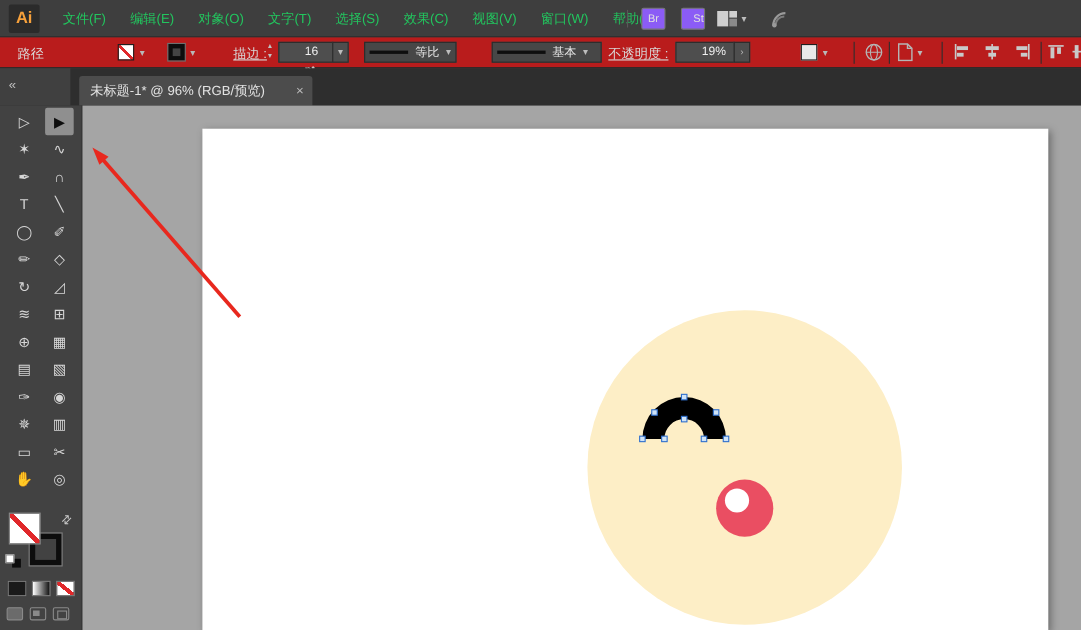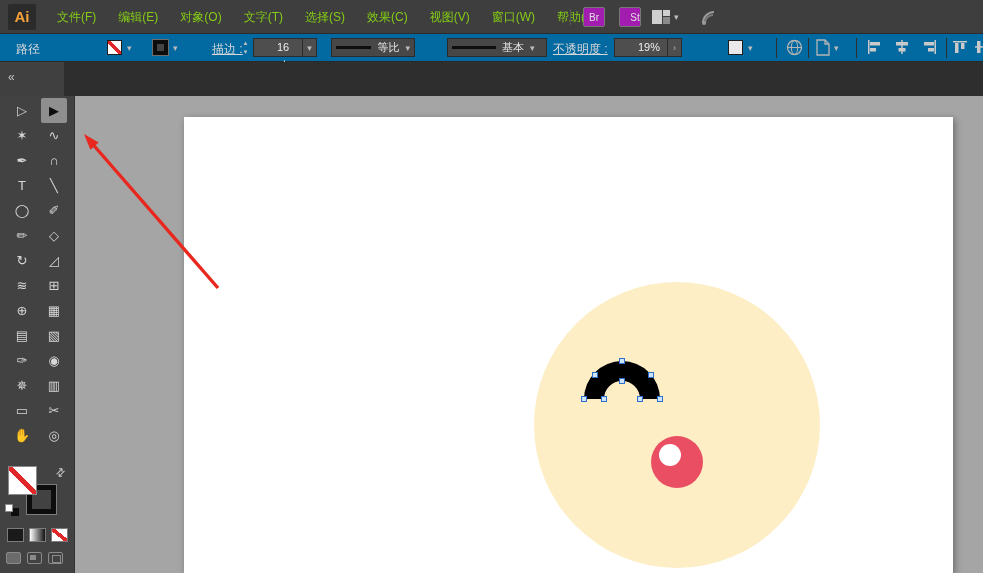--- a/index.html
+++ b/index.html
@@ -4,34 +4,34 @@
 <style>
   * { margin:0; padding:0; box-sizing:border-box; }
   body { font-family:"Liberation Sans","DejaVu Sans",sans-serif; background:#222; }
   .root { position:relative; width:983px; height:573px; overflow:hidden; background:#3e3e3e; }
 
   
   .menubar { position:absolute; left:0; top:0; width:983px; height:34px; background:#3e3e3e; border-bottom:1px solid #2c2c2c; }
   .logo { position:absolute; left:8px; top:4px; width:28px; height:26px; background:#2b2b2b; border-radius:2px;
           color:#f7a13b; font-weight:bold; font-size:15px; text-align:center; line-height:26px; }
   .menu-items { position:absolute; left:46px; top:0; height:34px; display:flex; }
-  .menu-item { color:#84cc16; font-size:12px; line-height:34px; padding:0 11px; cursor:default; }
+  .menu-item { color:#22c55e; font-size:12px; line-height:34px; padding:0 11px; cursor:default; }
   .menu-sep { position:absolute; left:570px; top:9px; width:1px; height:16px; background:#585858; }
-  .mini-btn { position:absolute; top:7px; width:22px; height:20px; background:#a21caf; border:1px solid #777;
+  .mini-btn { position:absolute; top:7px; width:22px; height:20px; background:#8b5cf6; border:1px solid #777;
               color:#e0e0e0; font-size:10px; border-radius:2px; cursor:pointer; }
   .ws-icon { position:absolute; left:652px; top:10px; width:18px; height:14px; }
   .ws-icon .b1 { position:absolute; left:0; top:0; width:10px; height:14px; background:#cfcfcf; }
   .ws-icon .b2 { position:absolute; left:11px; top:0; width:7px; height:6px; background:#cfcfcf; }
   .ws-icon .b3 { position:absolute; left:11px; top:7px; width:7px; height:7px; background:#8a8a8a; }
   .chev { color:#bdbdbd; font-size:9px; }
   .ws-chev { position:absolute; left:674px; top:12px; }
   .share-svg { position:absolute; left:700px; top:8px; }
 
   
-  .ctrlbar { position:absolute; left:0; top:34px; width:983px; height:28px; background:#0369a1; border-bottom:1px solid #2a2a2a; }
+  .ctrlbar { position:absolute; left:0; top:34px; width:983px; height:28px; background:#b91c1c; border-bottom:1px solid #2a2a2a; }
   .ctrlbar .lbl { position:absolute; top:7px; color:#d8d8d8; font-size:12px; white-space:nowrap; }
   .ctrlbar .ulbl { text-decoration:underline; cursor:pointer; }
   .swatch { position:absolute; top:6px; width:15px; height:15px; border:1px solid #1f1f1f; background:#fff; cursor:pointer; }
   .swatch.none { background:linear-gradient(to top right, #fff 42%, #e0282a 42%, #e0282a 58%, #fff 58%); }
   .swatch.strokechip { background:#444; border:4px solid #0d0d0d; outline:1px solid #6e6e6e; }
   .dd-chev { position:absolute; top:9px; font-size:9px; color:#b9b9b9; cursor:pointer; }
   .field { position:absolute; top:4px; height:19px; background:#4e4e4e; border:1px solid #2b2b2b;
            color:#efefef; font-size:11px; line-height:17px; padding:0 23px; cursor:text; }
   .dropbox { position:absolute; top:4px; height:19px; background:#474747; border:1px solid #2b2b2b;
              display:flex; align-items:center; padding:0 4px; cursor:pointer; }
@@ -196,20 +196,24 @@
     <svg class="cicon" style="left:974px;" width="16" height="16" viewBox="0 0 16 16">
       <rect x="1" y="7.2" width="14" height="1.5" fill="#c9c9c9"></rect>
       <rect x="3" y="2" width="3.5" height="12" fill="#c9c9c9"></rect>
       <rect x="9" y="4.5" width="3.5" height="7" fill="#c9c9c9"></rect>
     </svg>
   </div>
 
   <div class="tabstrip">
     <div class="leftpad"></div>
     <span class="collapse">«</span>
+    <div class="doc-tab">
+      <span>未标题-1* @ 96% (RGB/预览)</span>
+      <span class="close">×</span>
+    </div>
   </div>
 
   <div class="toolpanel">
     <div class="tools">
         <div class="tool">▷</div>
         <div class="tool active">▶</div>
         <div class="tool">✶</div>
         <div class="tool">∿</div>
         <div class="tool">✒</div>
         <div class="tool">∩</div>

